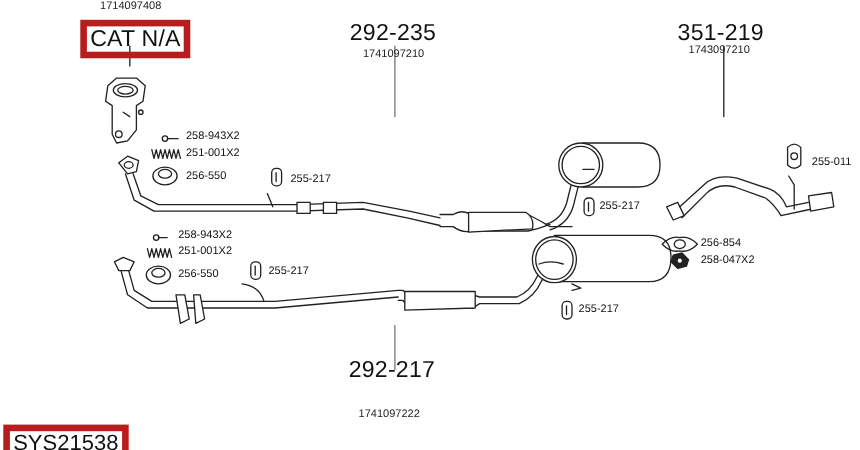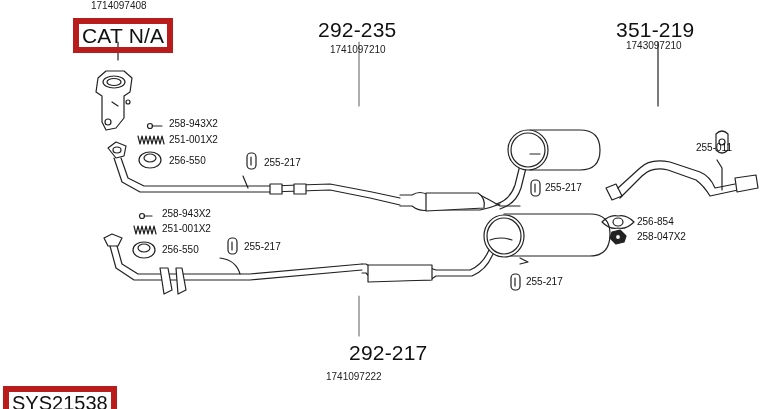--- a/index.html
+++ b/index.html
@@ -145,33 +145,33 @@
 
 <div class="abs ref" style="left:91px;top:0px;">1714097408</div>
 <div class="abs part-big boxed" style="left:73px;top:18px;">CAT N/A</div>
 
 <div class="abs ref" style="left:330px;top:0px;margin-top:44px;">1741097210</div>
 <div class="abs part-big" style="left:318px;top:18px;">292-235</div>
 
 <div class="abs ref" style="left:626px;top:0px;margin-top:40px;">1743097210</div>
 <div class="abs part-big" style="left:616px;top:18px;">351-219</div>
 
-<div class="abs part-big" style="left:317px;top:341px;margin-left:32px;">292-217</div>
+<div class="abs part-big" style="left:317px;top:325px;">292-217</div>
 <div class="abs ref" style="left:326px;top:371px;">1741097222</div>
 
 <div class="abs part-sm" style="left:169px;top:118px;">258-943X2</div>
 <div class="abs part-sm" style="left:169px;top:134px;">251-001X2</div>
 <div class="abs part-sm" style="left:169px;top:155px;">256-550</div>
 <div class="abs part-sm" style="left:264px;top:157px;">255-217</div>
 
 <div class="abs part-sm" style="left:162px;top:208px;">258-943X2</div>
 <div class="abs part-sm" style="left:162px;top:223px;">251-001X2</div>
 <div class="abs part-sm" style="left:162px;top:244px;">256-550</div>
 <div class="abs part-sm" style="left:244px;top:241px;">255-217</div>
 
 <div class="abs part-sm" style="left:545px;top:182px;">255-217</div>
 <div class="abs part-sm" style="left:526px;top:276px;">255-217</div>
 
-<div class="abs part-sm" style="left:696px;top:142px;">255-011</div>
+<div class="abs part-sm" style="left:738px;top:142px;">255-011</div>
 <div class="abs part-sm" style="left:637px;top:216px;">256-854</div>
 <div class="abs part-sm" style="left:637px;top:231px;">258-047X2</div>
 
 <div class="abs boxed" style="left:3px;top:386px;font-size:20px;">SYS21538</div>
 
 </body></html>

